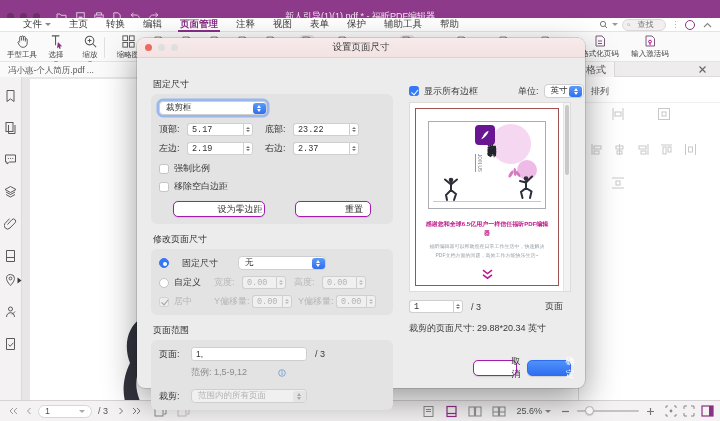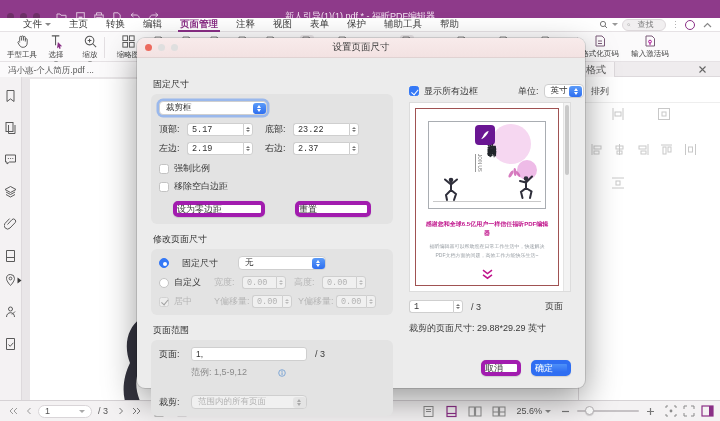--- a/index.html
+++ b/index.html
@@ -86,21 +86,21 @@
   .flabel{width:28px;color:#333;}
   .flabel.dis{color:#b6b6b6;}
   .cb{width:10px;height:10px;border-radius:2.5px;border:1px solid #c3c3c3;background:#fff;margin-right:5px;flex:none;position:relative;}
   .cb.checked{background:var(--blue);border-color:var(--blue);}
   .cb.checked::after{content:"";position:absolute;left:2.6px;top:0.8px;width:3px;height:5.5px;border:solid #fff;border-width:0 1.4px 1.4px 0;transform:rotate(40deg);}
   .cb.dim{border-color:#d2d2d2;background:#ededed;}
   .cb.dim::after{content:"";position:absolute;left:2.6px;top:0.8px;width:3px;height:5.5px;border:solid #9f9f9f;border-width:0 1.4px 1.4px 0;transform:rotate(40deg);}
   .radio{width:10px;height:10px;border-radius:50%;border:1px solid #c3c3c3;background:#fff;margin-right:5px;flex:none;position:relative;}
   .radio.sel{background:var(--blue);border-color:var(--blue);}
   .radio.sel::after{content:"";position:absolute;left:3px;top:3px;width:4px;height:4px;border-radius:50%;background:#fff;}
-  .btn{height:16px;background:#fff;border:4px solid #a21caf;border-radius:5px;box-shadow:0 0.5px 1px rgba(0,0,0,.12);font-size:9px;color:#333;display:flex;align-items:center;}
+  .btn{height:16px;background:#fff;border:1px solid #a21caf;border-radius:5px;box-shadow:0 0.5px 1px rgba(0,0,0,.12);font-size:9px;color:#333;display:flex;align-items:center;justify-content:center;padding-left:42px;}
   .btn.primary{background:linear-gradient(#4f92f8,#2f6ef2);border-color:#2f6ef2;color:#fff;}
   .txtin{height:14px;border:1px solid #cfcfcf;border-radius:3px;background:#fff;font-size:8.5px;color:#333;padding:0 4px;outline:none;font-family:inherit;}
 
   
   .preview{position:absolute;background:#fff;border:1px solid #dcdcdc;overflow:hidden;}
   .croppage{position:absolute;left:5px;top:5px;right:11px;bottom:5px;border:1px solid var(--crop_border);background:#fff;}
   .pv-scroll{position:absolute;right:0;top:0;bottom:0;width:7px;background:#f3f3f3;border-left:1px solid #e4e4e4;}
   .pv-thumb{position:absolute;left:1px;top:2px;width:4px;height:70px;border-radius:2px;background:#c9c9c9;}
   .illus{position:relative;margin:12px auto 0;width:118px;height:88px;border:1px solid #a9adb2;background:#fff;overflow:hidden;}
   .circ{position:absolute;border-radius:50%;}
@@ -611,21 +611,21 @@
         </div>
       </div>
 
       <div class="sec-label">页面范围</div>
       <div class="gbox">
         <div class="row" style="margin-bottom:5px;">
           <span class="flabel" style="width:32px;">页面:</span>
           <input class="txtin" style="width: 116px;" value="1,">
           <span style="margin-left:8px;">/ 3</span>
         </div>
-        <div class="row" style="margin-bottom:16px;padding-left:32px;color:#8a8a8a;gap:28px;">
+        <div class="row" style="margin-bottom:10px;padding-left:32px;color:#8a8a8a;gap:28px;">
           <span>范例: 1,5-9,12</span>
           <span style="margin-left:3px;">
               <svg width="8" height="8" viewBox="0 0 8 8">
                 <circle cx="4" cy="4" r="3.3" fill="none" stroke="#6b9bd2" stroke-width=".8"></circle>
                 <rect x="3.6" y="3.3" width=".9" height="2.7" fill="#6b9bd2"></rect>
                 <circle cx="4" cy="2.2" r=".6" fill="#6b9bd2"></circle>
               </svg>
             </span>
         </div>
         <div class="row">
@@ -703,21 +703,21 @@
           <input style="width: 44px;" value="1">
           <span class="stepper">
             <i class="up"></i>
             <i class="dn"></i>
           </span>
         </span>
       <span style="margin-left:8px;">/ 3</span>
       <span style="width:64px;"></span>
       <span>页面</span>
     </div>
-    <div class="abs" style="left:272px;top:284px;">裁剪的页面尺寸: 29.88*29.29 英寸</div>
+    <div class="abs" style="left:272px;top:284px;">裁剪的页面尺寸: 29.88*20.34 英寸</div>
 
     <div class="row abs" style="right:14px;top:322px;">
       <span class="btn" style="width:40px;">
           <span>取消</span>
         </span>
       <span class="btn primary" style="width:40px;margin-left:10px;">
           <span>确定</span>
         </span>
     </div>
   </div>

